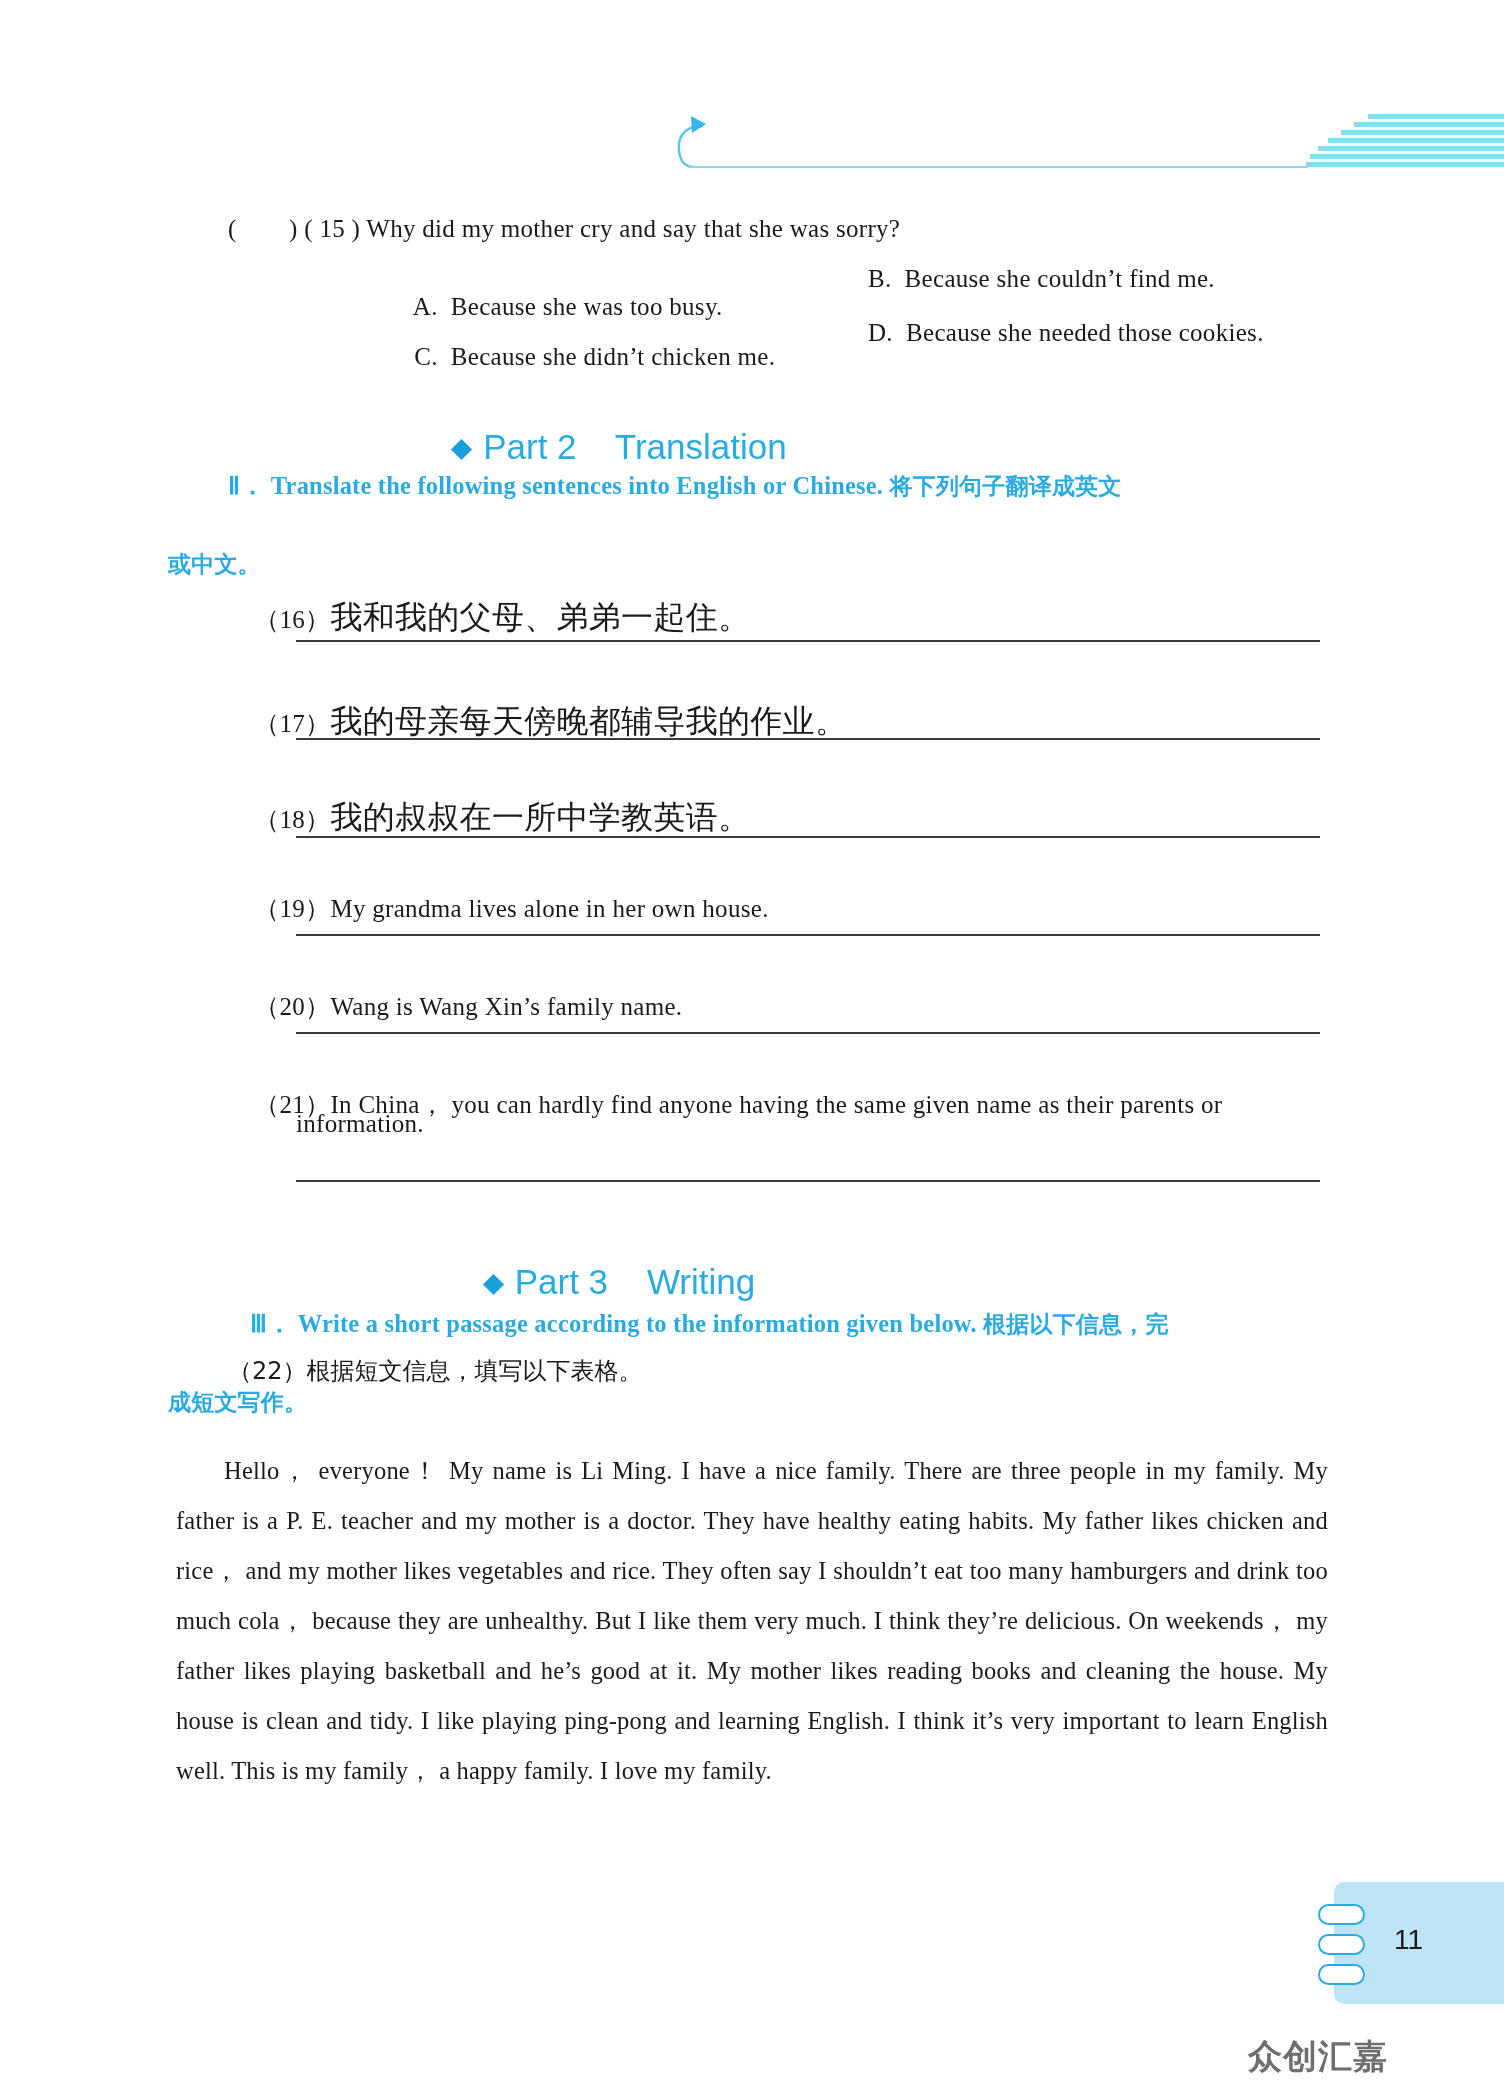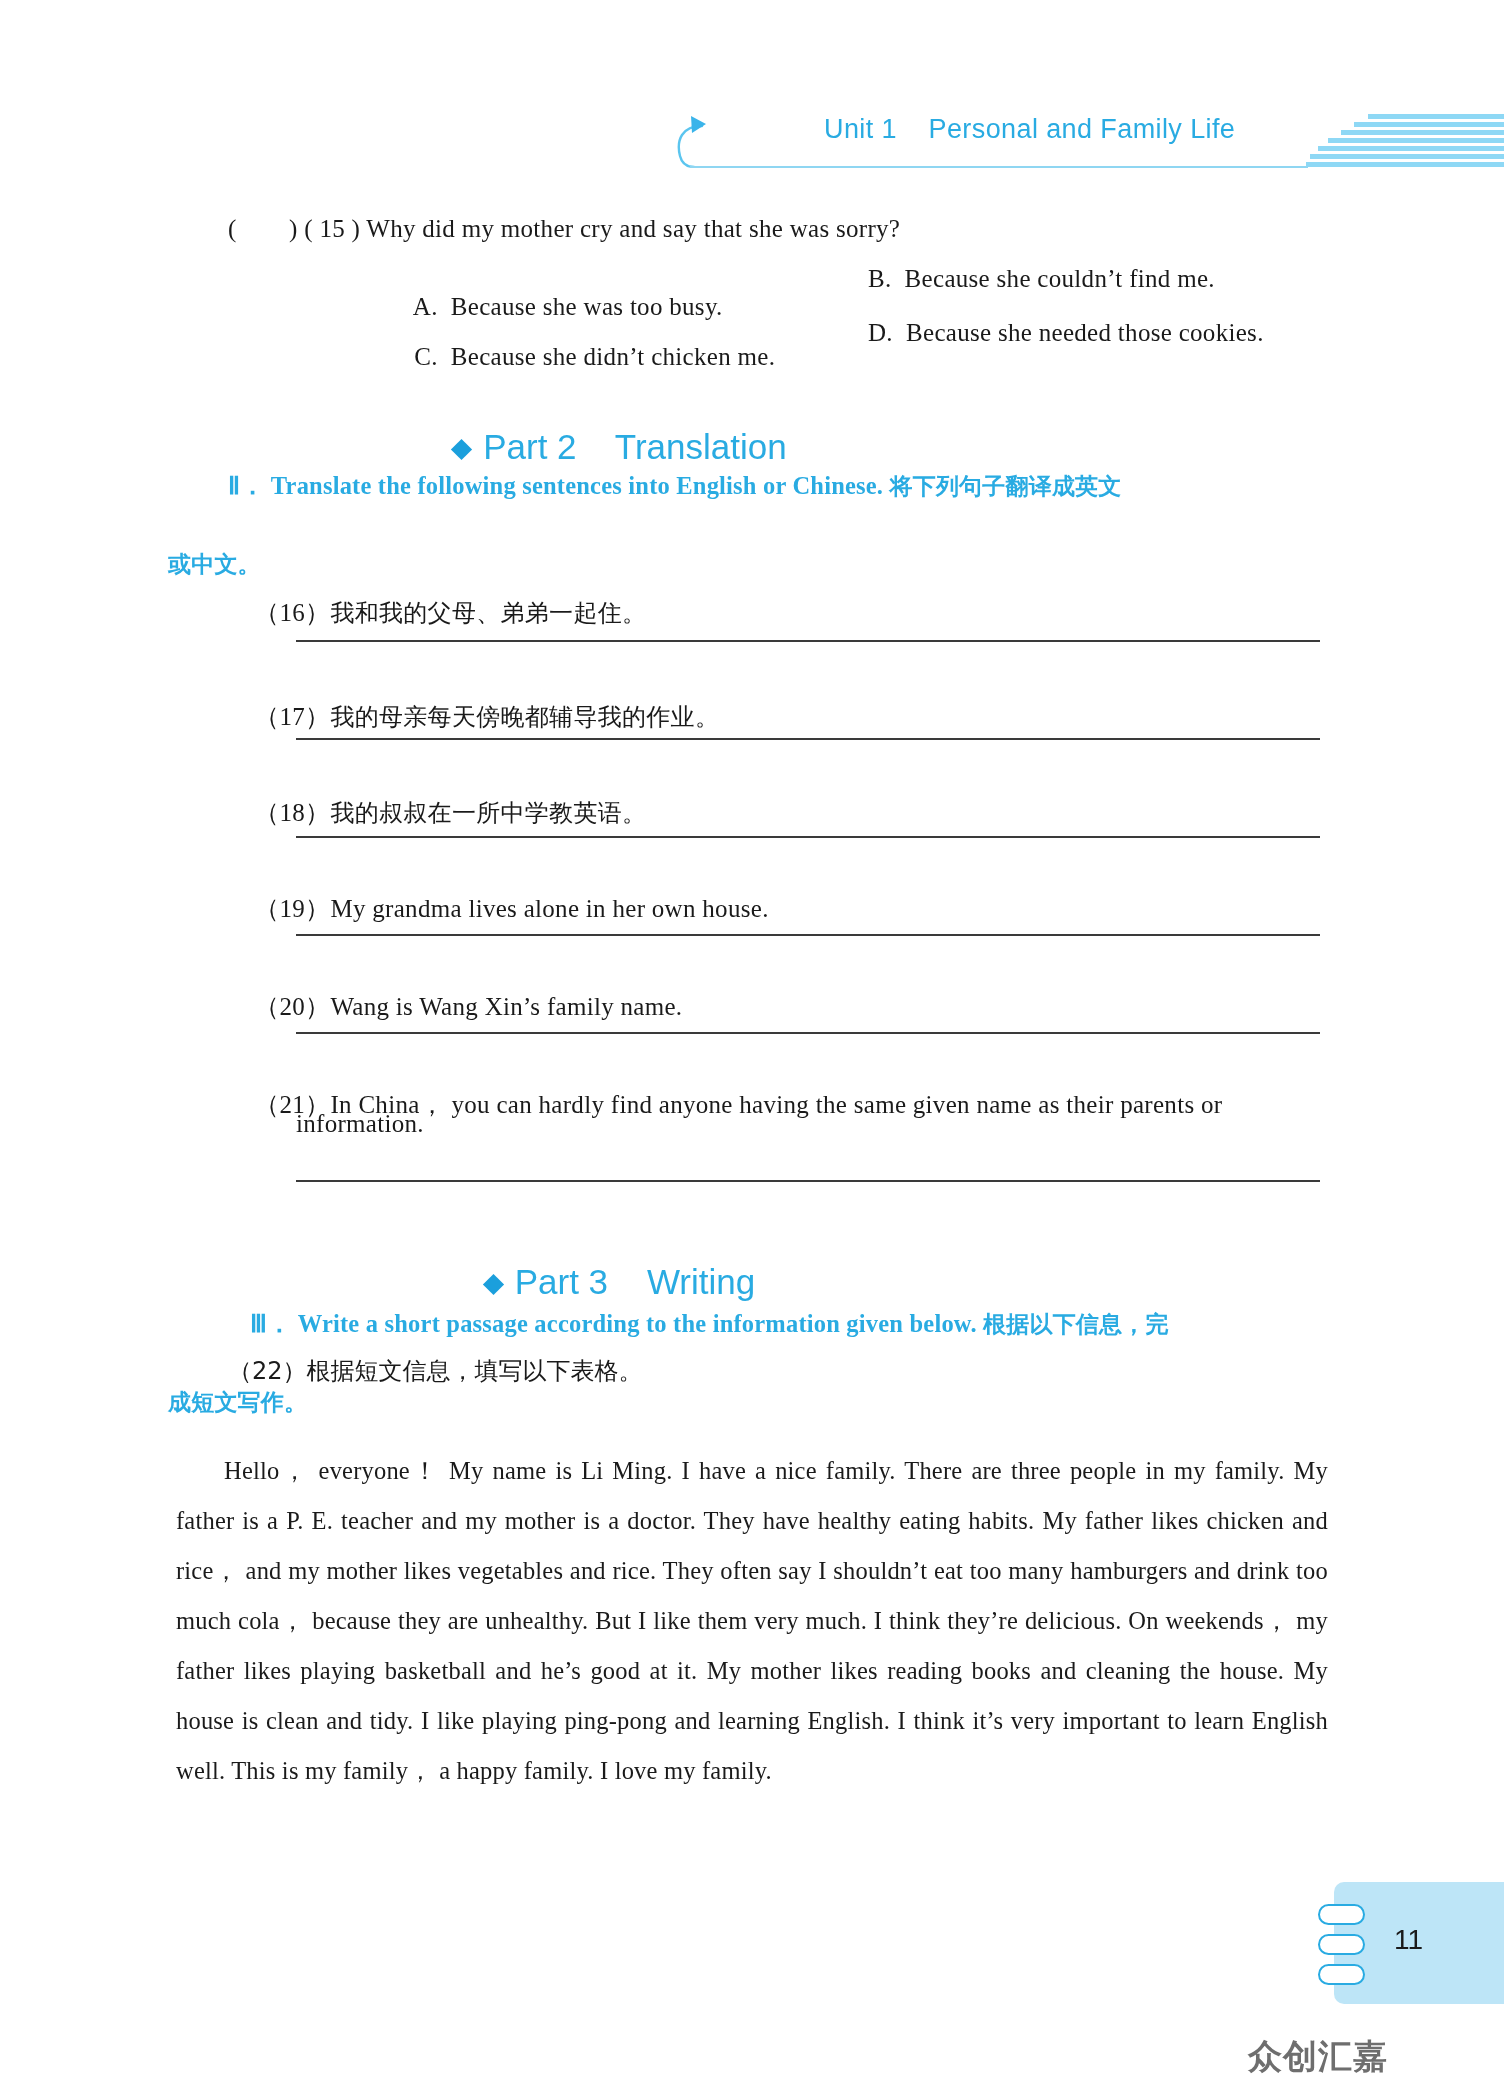--- a/index.html
+++ b/index.html
@@ -134,21 +134,21 @@
   .trans-item {
     position: absolute;
     left: 228px;
     font-size: 25px;
     color: #1a1a1a;
     white-space: pre;
     letter-spacing: 0.3px;
   }
   .trans-item .cjk-body {
     font-family: "DejaVu Sans", sans-serif;
-    font-size: 24px;
+    font-size: 32px;
   }
   .answer-rule {
     position: absolute;
     left: 296px;
     width: 1024px;
     height: 2px;
     background: #3a3a3a;
   }
 
   .trans-cont {
@@ -240,21 +240,20 @@
 </head>
 <body>
 
 <div class="page-header">
   <span class="header-arrow-icon">
     <svg width="46" height="56" viewBox="0 0 46 56">
       <path d="M30 14 C10 14, 4 28, 8 44 C10 52, 16 55, 22 55" stroke="#5bc5ef" stroke-width="2.4" fill="none" stroke-linecap="round"></path>
       <path d="M19 4 L34 12 L20 21 Z" fill="#3ab4ea"></path>
     </svg>
   </span>
-  <div class="header-title">Unit 1    Personal and Family Life</div>
   <div class="header-rule"></div>
 </div>
 
 <div class="header-stripes">
   <span class="stripe" style="top:0px;  width:136px;"></span>
   <span class="stripe" style="top:8px;  width:150px;"></span>
   <span class="stripe" style="top:16px; width:163px;"></span>
   <span class="stripe" style="top:24px; width:176px;"></span>
   <span class="stripe" style="top:32px; width:186px;"></span>
   <span class="stripe" style="top:40px; width:194px;"></span>

